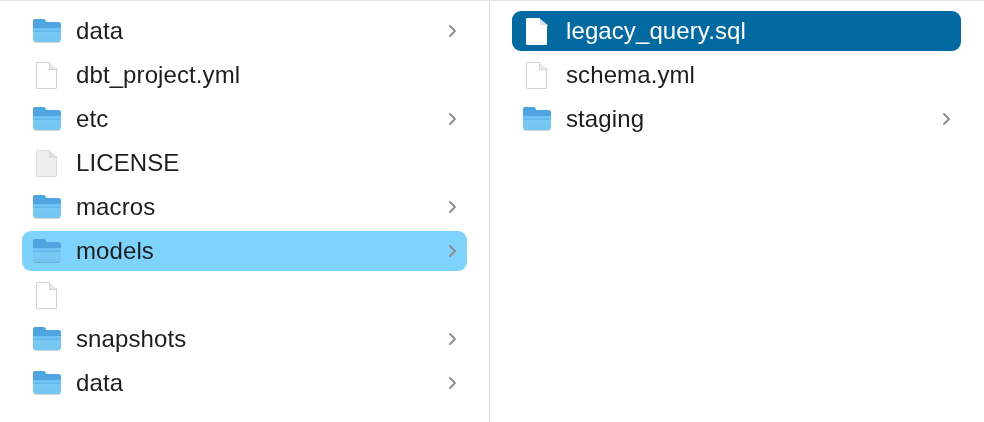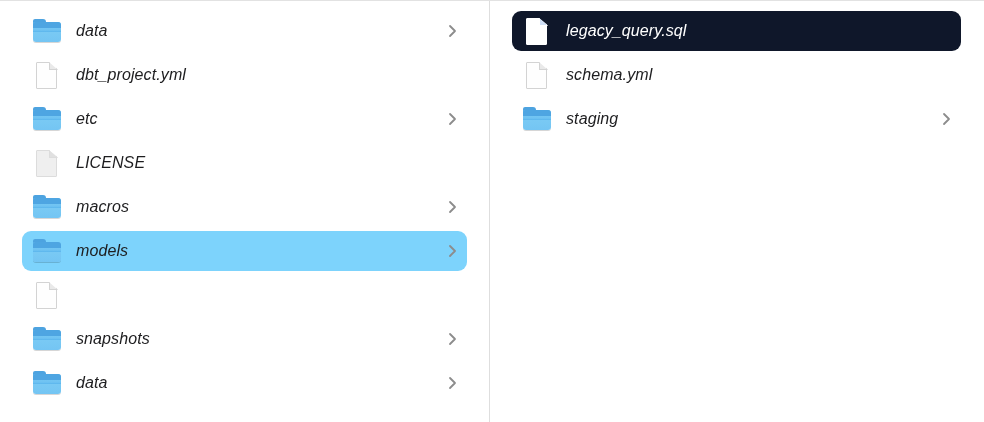--- a/index.html
+++ b/index.html
@@ -45,21 +45,21 @@
     position: relative;
     height: 40px;
     margin: 0 22px 4px 22px;
     border-radius: 9px;
     display: flex;
     align-items: center;
     padding: 0 0 0 10px;
     box-sizing: border-box;
   }
   .row.selected-active {
-    background: #0f172a;
+    background: #0369a1;
   }
   .row.selected-inactive {
     background: #7dd3fc;
   }
   .icon {
     width: 30px;
     height: 30px;
     flex: 0 0 30px;
     position: relative;
     margin-right: 14px;
@@ -128,28 +128,27 @@
   }
   .icon.file.on-blue .page {
     background: #ffffff;
     border-color: #ffffff;
   }
   .icon.file.on-blue .fold {
     background: #cfdff6;
     border-color: #ffffff;
   }
   .label {
-    font-size: 16px;
+    font-size: 24px;
     line-height: 28px;
     color: #1d1d1f;
     letter-spacing: 0.1px;
     white-space: nowrap;
     flex: 1 1 auto;
     overflow: hidden;
-    font-style: italic;
   }
   .row.selected-active .label {
     color: #ffffff;
   }
   .chevron {
     flex: 0 0 auto;
     width: 16px;
     height: 20px;
     margin-right: 6px;
     position: relative;

